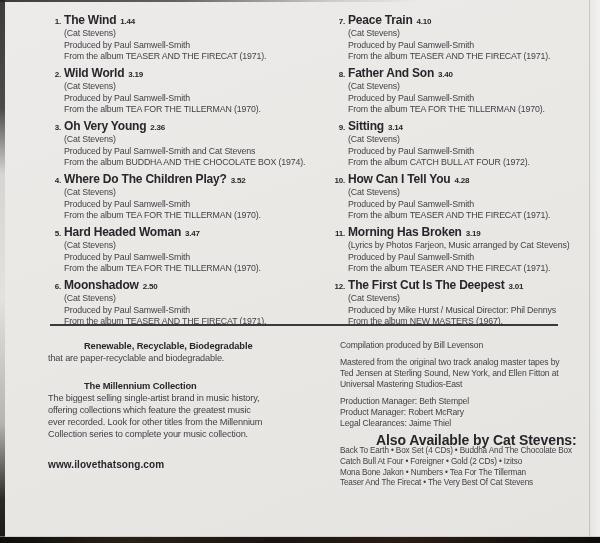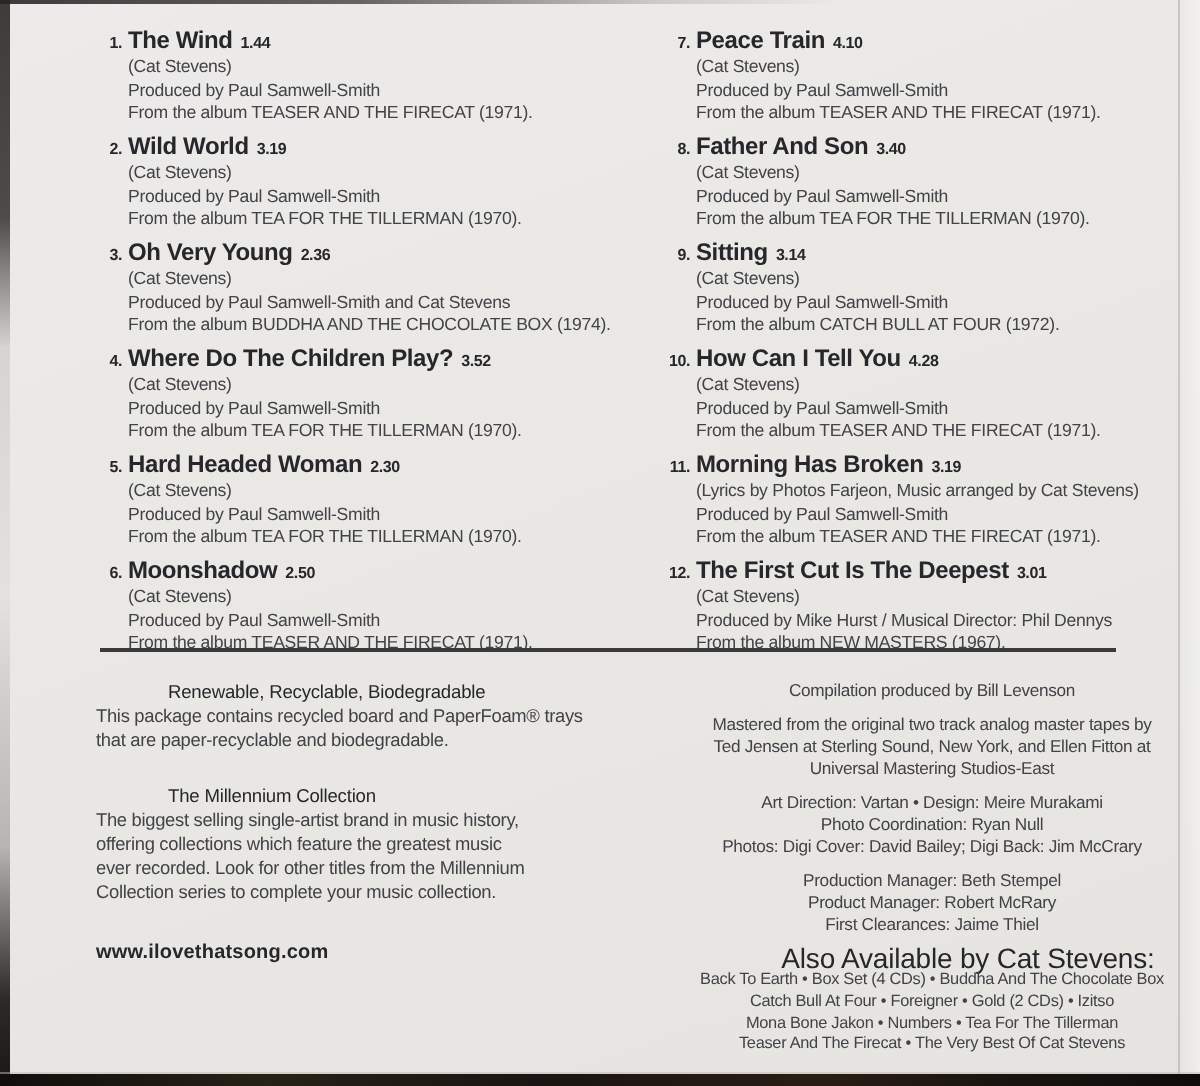--- a/index.html
+++ b/index.html
@@ -41,29 +41,29 @@
   .track-time{font-size:8px;margin-left:4px;margin-top:40px;}
   .track-line{font-size:8.8px;line-height:11.5px;padding-left:16px;
     letter-spacing:-.15px;white-space:nowrap;}
 
   .rule{position:absolute;left:50px;top:324px;width:508px;height:1.5px;
     background:var(--divider);}
 
   .info{position:absolute;top:340px;}
   .info-left{left:48px;width:285px;}
   .info-right{left:340px;width:252px;}
-  .info h4{margin:0;font-size:9.3px;font-weight:normal;color:var(--title-text);
+  .info h4{margin:0;font-size:9.3px;font-weight:bold;color:var(--title-text);
     line-height:12px;letter-spacing:-.1px;padding-left:36px;}
   .info .line{font-size:9.2px;line-height:12px;letter-spacing:-.15px;white-space:nowrap;}
   .group{margin-bottom:14px;}
   .website{font-size:10px;font-weight:bold;color:var(--title-text);
     letter-spacing:.1px;margin-top:19px;}
 
   .info-right .line{font-size:8.6px;line-height:10.8px;}
-  .info-right .group{margin-bottom:6.5px;text-align:center;}
+  .info-right .group{margin-bottom:6.5px;}
   .info-right h4{font-size:14px;line-height:11px;}
   .also .line{font-size:8.2px;}
 </style>
 </head>
 <body>
 
 <div class="edge-top"></div>
 <div class="edge-left"></div>
 <div class="edge-right-fade"></div>
 <div class="edge-right"></div>
@@ -88,21 +88,21 @@
     <div class="track-line">Produced by Paul Samwell-Smith and Cat Stevens</div>
     <div class="track-line">From the album BUDDHA AND THE CHOCOLATE BOX (1974).</div>
   </div>
   <div class="track">
     <div class="track-head"><span class="track-num">4.</span><span>Where Do The Children Play?</span><span class="track-time">3.52</span></div>
     <div class="track-line">(Cat Stevens)</div>
     <div class="track-line">Produced by Paul Samwell-Smith</div>
     <div class="track-line">From the album TEA FOR THE TILLERMAN (1970).</div>
   </div>
   <div class="track">
-    <div class="track-head"><span class="track-num">5.</span><span>Hard Headed Woman</span><span class="track-time">2.30</span></div>
+    <div class="track-head"><span class="track-num">5.</span><span>Hard Headed Woman</span><span class="track-time">3.47</span></div>
     <div class="track-line">(Cat Stevens)</div>
     <div class="track-line">Produced by Paul Samwell-Smith</div>
     <div class="track-line">From the album TEA FOR THE TILLERMAN (1970).</div>
   </div>
   <div class="track">
     <div class="track-head"><span class="track-num">6.</span><span>Moonshadow</span><span class="track-time">2.50</span></div>
     <div class="track-line">(Cat Stevens)</div>
     <div class="track-line">Produced by Paul Samwell-Smith</div>
     <div class="track-line">From the album TEASER AND THE FIRECAT (1971).</div>
   </div>
@@ -145,21 +145,20 @@
     <div class="track-line">Produced by Mike Hurst / Musical Director: Phil Dennys</div>
     <div class="track-line">From the album NEW MASTERS (1967).</div>
   </div>
 </div>
 
 <div class="rule"></div>
 
 <div class="info info-left">
   <div class="group">
     <h4>Renewable, Recyclable, Biodegradable</h4>
-    <div class="line">This package contains recycled board and PaperFoam® trays</div>
     <div class="line">that are paper-recyclable and biodegradable.</div>
   </div>
   <div class="group" style="margin-top:16px;">
     <h4>The Millennium Collection</h4>
     <div class="line">The biggest selling single-artist brand in music history,</div>
     <div class="line">offering collections which feature the greatest music</div>
     <div class="line">ever recorded. Look for other titles from the Millennium</div>
     <div class="line">Collection series to complete your music collection.</div>
   </div>
   <div class="website">www.ilovethatsong.com</div>
@@ -168,28 +167,23 @@
 <div class="info info-right">
   <div class="group">
     <div class="line">Compilation produced by Bill Levenson</div>
   </div>
   <div class="group">
     <div class="line">Mastered from the original two track analog master tapes by</div>
     <div class="line">Ted Jensen at Sterling Sound, New York, and Ellen Fitton at</div>
     <div class="line">Universal Mastering Studios-East</div>
   </div>
   <div class="group">
-    <div class="line">Art Direction: Vartan • Design: Meire Murakami</div>
-    <div class="line">Photo Coordination: Ryan Null</div>
-    <div class="line">Photos: Digi Cover: David Bailey; Digi Back: Jim McCrary</div>
-  </div>
-  <div class="group">
     <div class="line">Production Manager: Beth Stempel</div>
     <div class="line">Product Manager: Robert McRary</div>
-    <div class="line">First Clearances: Jaime Thiel</div>
+    <div class="line">Legal Clearances: Jaime Thiel</div>
   </div>
   <div class="group also">
     <h4>Also Available by Cat Stevens:</h4>
     <div class="line">Back To Earth • Box Set (4 CDs) • Buddha And The Chocolate Box</div>
     <div class="line">Catch Bull At Four • Foreigner • Gold (2 CDs) • Izitso</div>
     <div class="line">Mona Bone Jakon • Numbers • Tea For The Tillerman</div>
     <div class="line">Teaser And The Firecat • The Very Best Of Cat Stevens</div>
   </div>
 </div>
 

